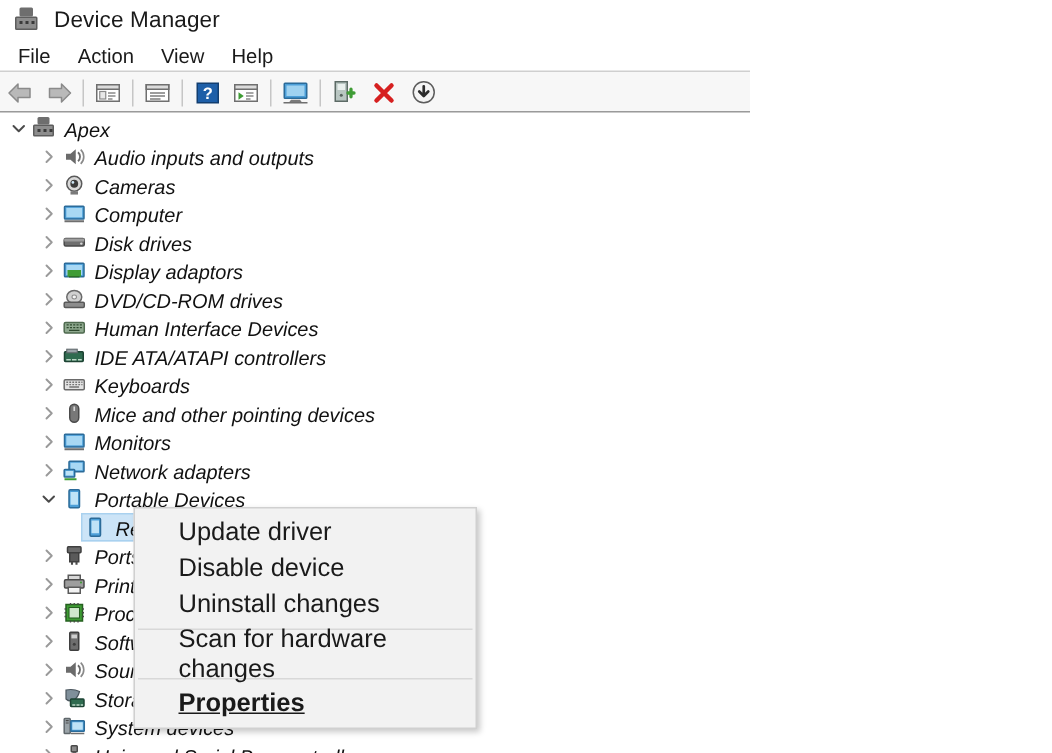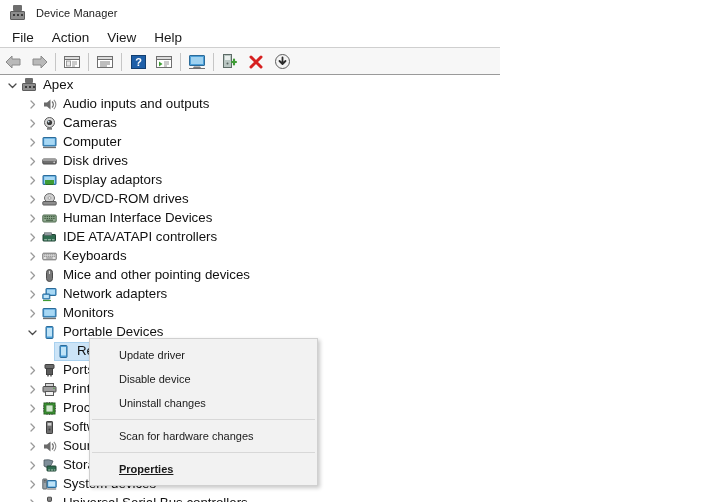--- a/index.html
+++ b/index.html
@@ -26,21 +26,21 @@
     display: flex;
     align-items: center;
   }
   #titlebar .app-icon {
     margin-left: 9px;
     width: 17px; height: 17px;
     position: relative;
   }
   #titlebar .title-text {
     margin-left: 10px;
-    font-size: 11px;
+    font-size: 15px;
     color: #1a1a1a;
     letter-spacing: 0.1px;
   }
 
   
   .dm-glyph { position: relative; width: 17px; height: 17px; }
   .dm-glyph .dm-top {
     position: absolute; left: 4px; top: 0px;
     width: 9px; height: 6px;
     background: #6e6e6e;
@@ -122,23 +122,24 @@
     position: absolute;
     left: 0; top: 76px;
     width: 701px; height: 426px;
     background: #ffffff;
     overflow: hidden;
   }
   .row {
     position: relative;
     height: 19px;
     display: flex;
-    align-items: flex-start;
+    align-items: flex-end;
     white-space: nowrap;
     cursor: default;
+    font-style: italic;
   }
   .chev {
     width: 16px; height: 19px;
     display: flex;
     align-items: center;
     justify-content: center;
     flex: 0 0 auto;
   }
   .chev svg { display: block; }
   .ticon {
@@ -179,21 +180,21 @@
     border: 1px solid #d0d0d0;
     box-shadow: 2px 2px 4px rgba(0,0,0,0.22);
     padding: 4px 0 4px 0;
     z-index: 50;
   }
   #ctxmenu .mi {
     height: 24px;
     display: flex;
     align-items: center;
     padding-left: 29px;
-    font-size: 11px;
+    font-size: 17px;
     color: #1a1a1a;
     cursor: default;
   }
   #ctxmenu .mi.bold { font-weight: bold; text-decoration: underline; }
   #ctxmenu .msep {
     height: 1px;
     background: #d8d8d8;
     margin: 4px 2px 4px 2px;
   }
 </style>
@@ -496,44 +497,44 @@
   </div>
 
   <div class="row depth1">
     <span class="chev">
       <svg width="9" height="9" viewBox="0 0 9 9">
           <path d="M3 1 L6.5 4.5 L3 8" stroke="#9a9a9a" stroke-width="1.3" fill="none" stroke-linecap="round" stroke-linejoin="round"></path>
         </svg>
     </span>
     <span class="ticon">
       <svg width="15" height="15" viewBox="0 0 15 15">
+        <rect x="1" y="2.5" width="13" height="8.5" rx="0.5" fill="#4c9fd8" stroke="#2b6b99"></rect>
+        <rect x="2.2" y="3.6" width="10.6" height="6.3" fill="#a8d8f4"></rect>
+        <path d="M1 12.5 h13" stroke="#6f6f6f" stroke-width="1.3"></path>
+      </svg>
+    </span>
+    <span class="tlabel">Monitors</span>
+  </div>
+
+  <div class="row depth1">
+    <span class="chev">
+      <svg width="9" height="9" viewBox="0 0 9 9">
+          <path d="M3 1 L6.5 4.5 L3 8" stroke="#9a9a9a" stroke-width="1.3" fill="none" stroke-linecap="round" stroke-linejoin="round"></path>
+        </svg>
+    </span>
+    <span class="ticon">
+      <svg width="15" height="15" viewBox="0 0 15 15">
         <rect x="4" y="1.5" width="10" height="7" rx="0.5" fill="#4c9fd8" stroke="#2b6b99"></rect>
         <rect x="5" y="2.5" width="8" height="5" fill="#a8d8f4"></rect>
         <rect x="0.8" y="7" width="7" height="5" rx="0.5" fill="#5aa8de" stroke="#2b6b99"></rect>
         <rect x="1.8" y="8" width="5" height="3" fill="#bfe3f7"></rect>
         <path d="M1 13.5 h8" stroke="#3f9c35" stroke-width="1.2"></path>
       </svg>
     </span>
     <span class="tlabel">Network adapters</span>
-  </div>
-
-  <div class="row depth1">
-    <span class="chev">
-      <svg width="9" height="9" viewBox="0 0 9 9">
-          <path d="M3 1 L6.5 4.5 L3 8" stroke="#9a9a9a" stroke-width="1.3" fill="none" stroke-linecap="round" stroke-linejoin="round"></path>
-        </svg>
-    </span>
-    <span class="ticon">
-      <svg width="15" height="15" viewBox="0 0 15 15">
-        <rect x="1" y="2.5" width="13" height="8.5" rx="0.5" fill="#4c9fd8" stroke="#2b6b99"></rect>
-        <rect x="2.2" y="3.6" width="10.6" height="6.3" fill="#a8d8f4"></rect>
-        <path d="M1 12.5 h13" stroke="#6f6f6f" stroke-width="1.3"></path>
-      </svg>
-    </span>
-    <span class="tlabel">Monitors</span>
   </div>
 
   <div class="row depth1">
     <span class="chev">
       <svg width="9" height="9" viewBox="0 0 9 9">
           <path d="M1 3 L4.5 6.5 L8 3" stroke="#4a4a4a" stroke-width="1.3" fill="none" stroke-linecap="round" stroke-linejoin="round"></path>
         </svg>
     </span>
     <span class="ticon">
       <svg width="15" height="15" viewBox="0 0 15 15">

